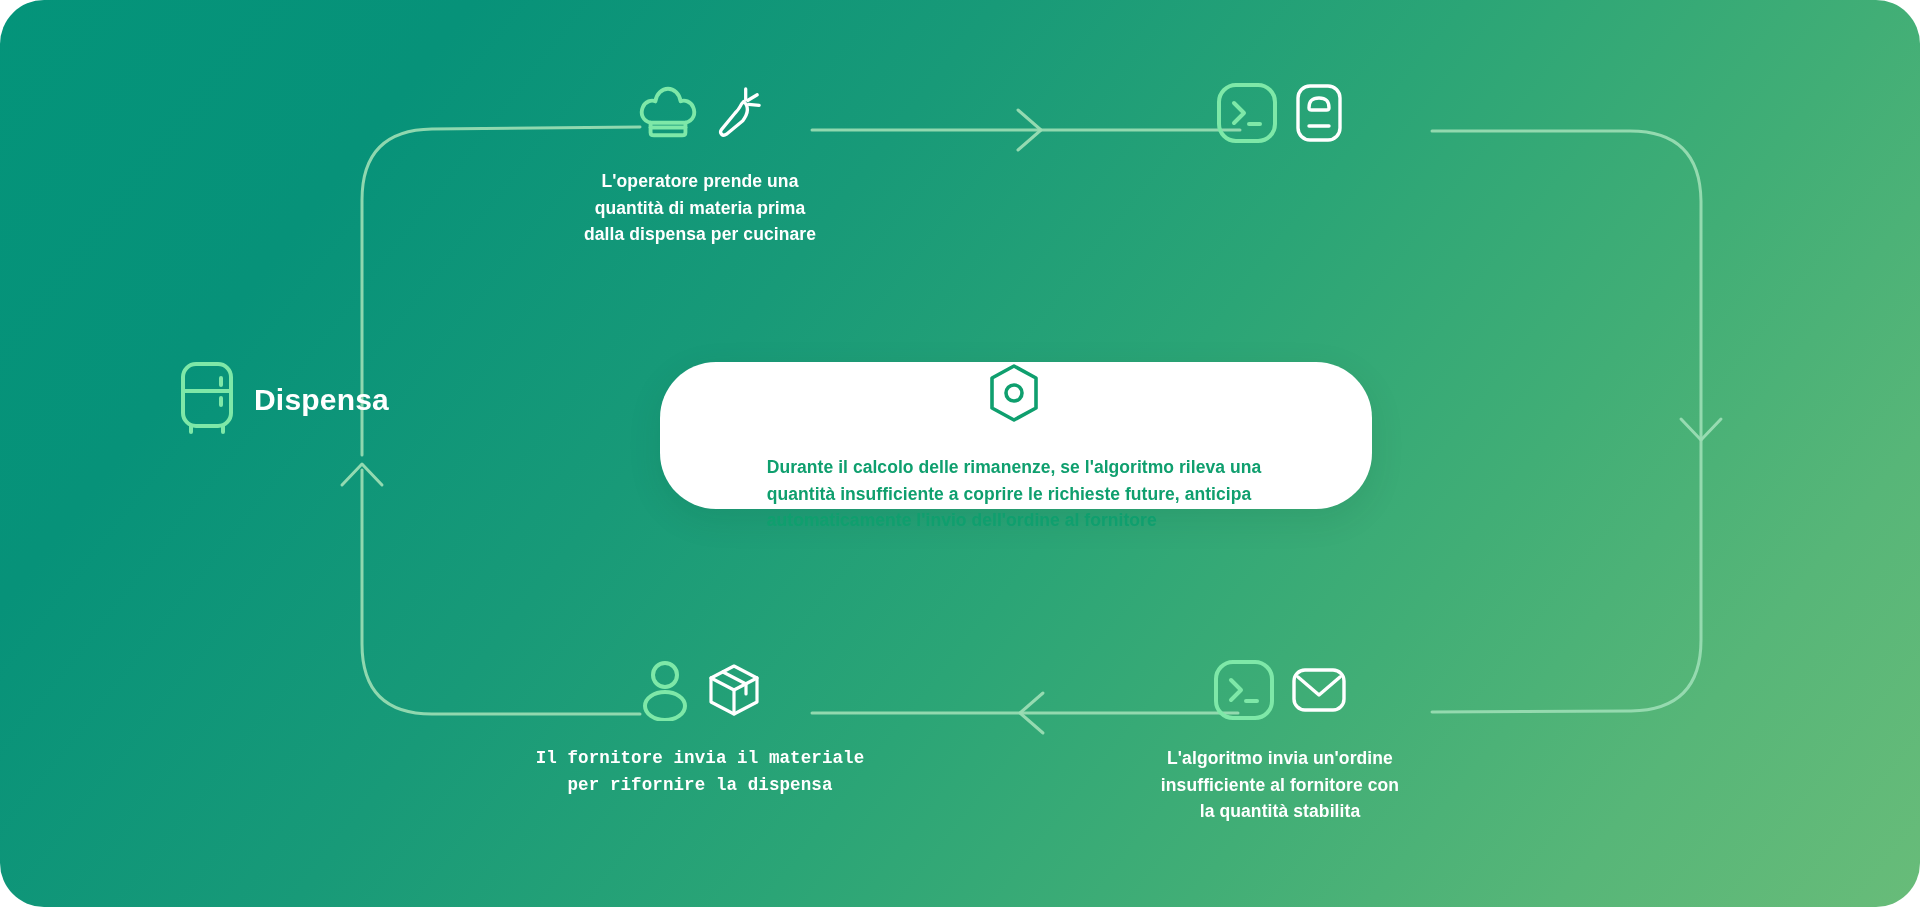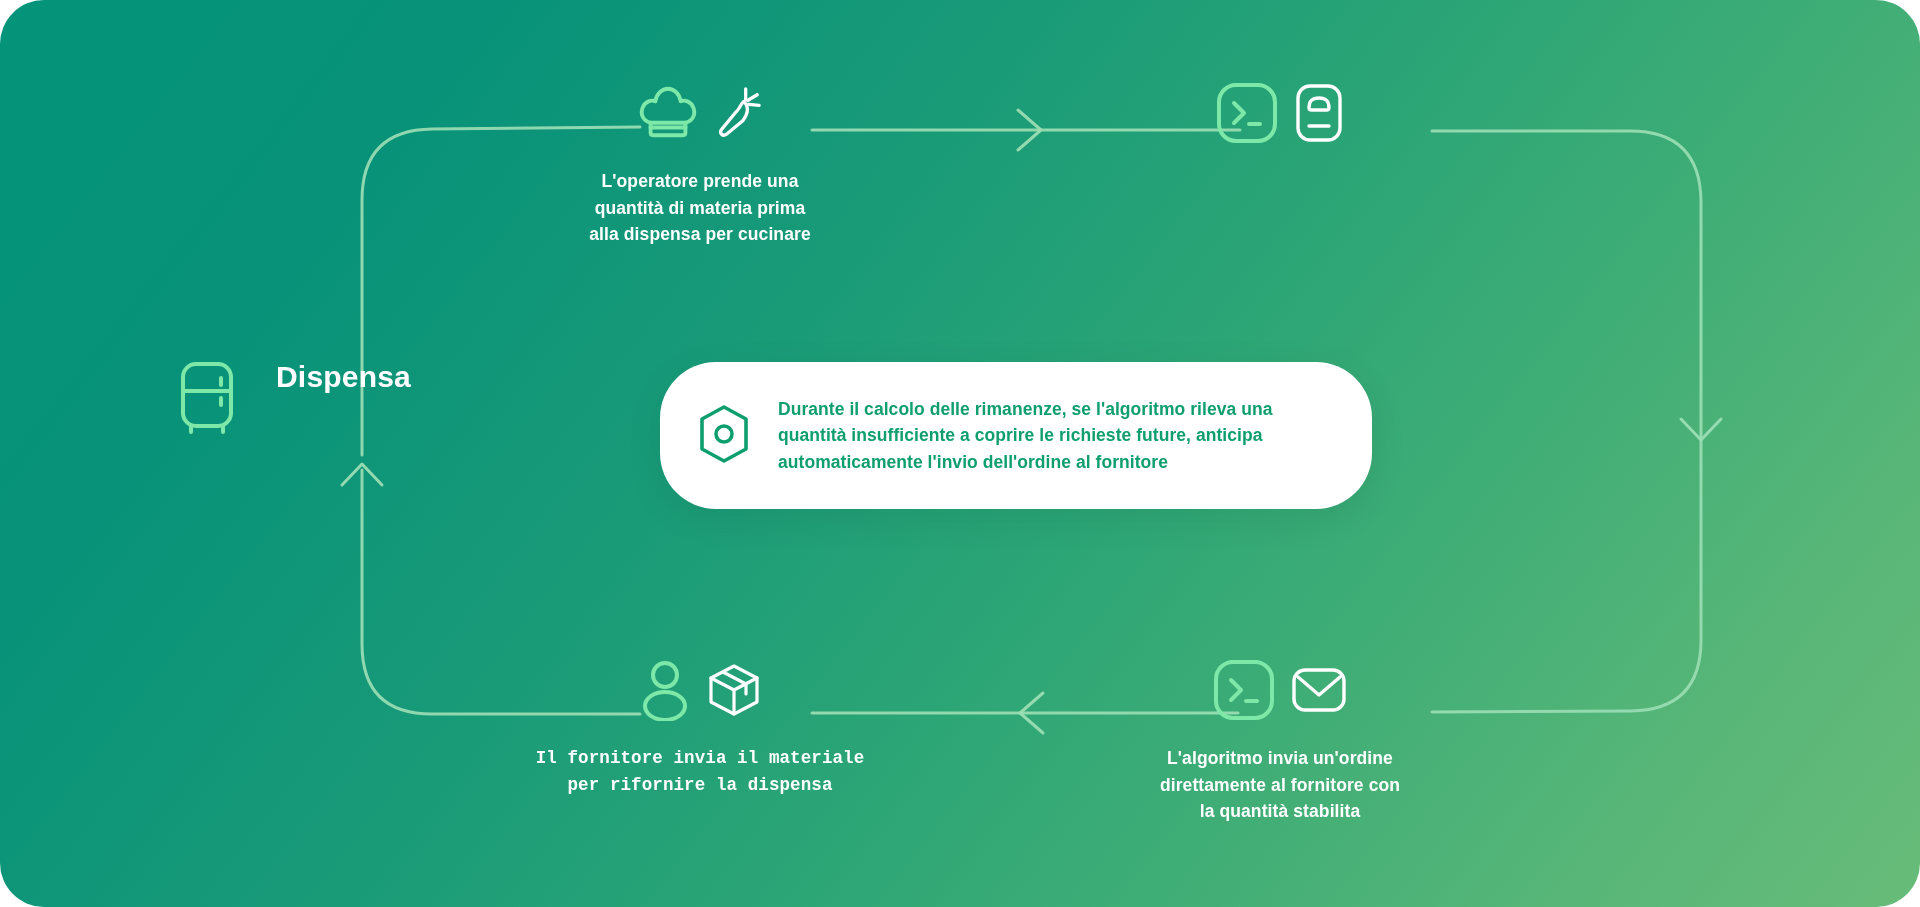--- a/index.html
+++ b/index.html
@@ -75,40 +75,41 @@
   #node-order     { left: 1090px; top: 655px; width: 380px; }
   #node-supplier  { left: 530px;  top: 655px; width: 340px; font-family: Liberation Mono, monospace; }
 
   
   #dispensa {
     position: absolute;
     left: 178px;
     top: 360px;
     display: flex;
     flex-direction: row;
-    align-items: flex-start;
-    gap: 40px;
+    align-items: center;
+    gap: 18px;
   }
   #dispensa .dispensa-label {
     color: #ffffff;
     font-size: 30px;
     font-weight: 700;
     letter-spacing: 0.2px;
   }
 
   
   #center-card {
     position: absolute;
     left: 660px;
     top: 362px;
     width: 712px;
     height: 147px;
     background: #ffffff;
     border-radius: 56px;
     display: flex;
+    flex-direction: column;
     align-items: center;
     gap: 26px;
     padding: 0 40px 0 36px;
     box-sizing: border-box;
     box-shadow: 0 10px 34px rgba(0, 60, 40, 0.10);
   }
   #center-card .card-text {
     color: #0f9f6e;
     font-size: 17.5px;
     font-weight: 700;
@@ -177,21 +178,21 @@
           <svg width="50" height="58" viewBox="0 0 52 60" fill="none" stroke="#FFFFFF" stroke-width="3.4" stroke-linecap="round" stroke-linejoin="round">
             <path d="M32 18 C37 23 37 30 31 38 L14 52 C10 55 6 51 9 47 L23 30 C30 23 27 23 32 18 Z"></path>
             <path d="M34 16 L34 5"></path>
             <path d="M36 17 L46 11"></path>
             <path d="M37 21 L48 22"></path>
           </svg>
         </span>
       </div>
       <div class="node-text">L'operatore prende una
 quantità di materia prima
-alla dispensa per cucinare</div>
+dalla dispensa per cucinare</div>
     </div>
 
     <div class="node" id="node-algorithm">
       <div class="node-icons">
         <span>
           <svg width="64" height="64" viewBox="0 0 64 64" fill="none" stroke="#7EE8A8" stroke-width="4" stroke-linecap="round" stroke-linejoin="round">
             <rect x="4" y="4" width="56" height="56" rx="17"></rect>
             <path d="M19 22 L29 32 L19 42"></path>
             <path d="M34 43 L45 43"></path>
           </svg>
@@ -216,21 +217,21 @@
           </svg>
         </span>
         <span>
           <svg width="58" height="52" viewBox="0 0 58 52" fill="none" stroke="#FFFFFF" stroke-width="3.4" stroke-linecap="round" stroke-linejoin="round">
             <rect x="4" y="6" width="50" height="40" rx="11"></rect>
             <path d="M8 13 L29 31 L50 13"></path>
           </svg>
         </span>
       </div>
       <div class="node-text">L'algoritmo  invia un'ordine
-direttamente al fornitore con
+insufficiente al fornitore con
 la quantità stabilita</div>
     </div>
 
     <div class="node" id="node-supplier">
       <div class="node-icons">
         <span>
           <svg width="54" height="62" viewBox="0 0 54 62" fill="none" stroke="#7EE8A8" stroke-width="4" stroke-linecap="round" stroke-linejoin="round">
             <circle cx="27" cy="16" r="12"></circle>
             <ellipse cx="27" cy="47" rx="20" ry="14"></ellipse>
           </svg>

